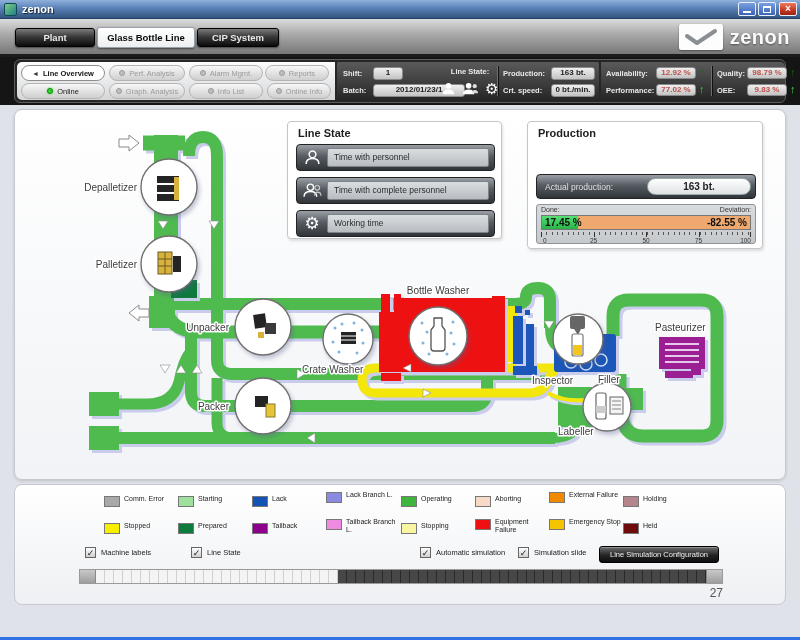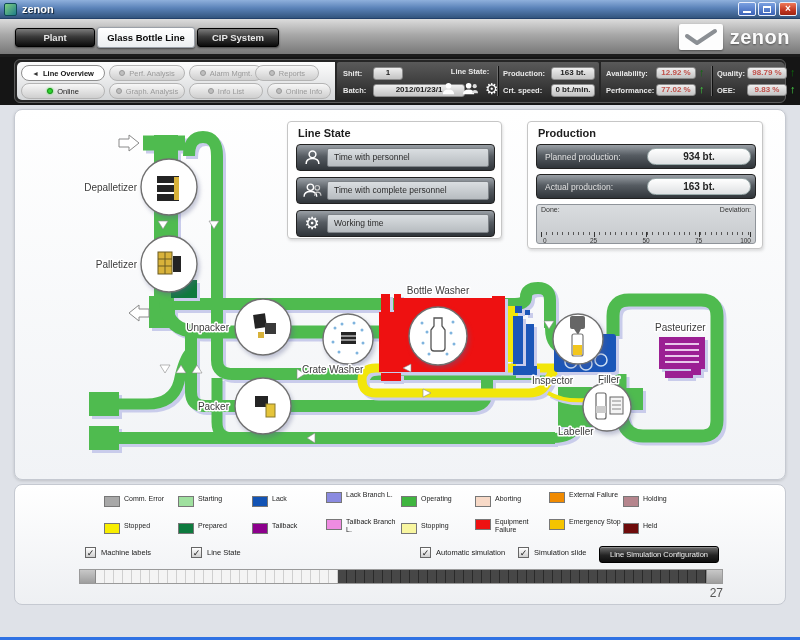--- a/index.html
+++ b/index.html
@@ -145,21 +145,21 @@
           <span>Line Overview</span>
         </div>
       <div class="pill abs" style="left:92px;top:3px;width:76px">
           <span class="dot"></span>
           <span>Perf. Analysis</span>
         </div>
       <div class="pill abs" style="left:172px;top:3px;width:74px">
           <span class="dot"></span>
           <span>Alarm Mgmt.</span>
         </div>
-      <div class="pill abs" style="left:238px;top:3px;width:64px">
+      <div class="pill abs" style="left:248px;top:3px;width:64px">
           <span class="dot"></span>
           <span>Reports</span>
         </div>
       <div class="pill abs" style="left:4px;top:21px;width:84px;color:#222">
           <span class="dot green"></span>
           <span>Online</span>
         </div>
       <div class="pill abs" style="left:92px;top:21px;width:76px">
           <span class="dot"></span>
           <span>Graph. Analysis</span>
@@ -408,32 +408,33 @@
       <div class="ls-field">Time with personnel</div>
     </div>
     <div class="ls-row abs" style="top:88px">
       <span class="ls-ic gear-glyph" style="font-size:17px">⚙</span>
       <div class="ls-field">Working time</div>
     </div>
   </div>
 
   <div id="prod-panel" class="abs">
     <div class="panel-title abs">Production</div>
-    <div class="prod-row abs" style="top:22px">
-      <span class="prod-lbl">Planned production:</span>
-      <span class="prod-val">934 bt.</span>
-    </div>
     <div class="prod-row abs" style="top:52px">
       <span class="prod-lbl">Actual production:</span>
       <span class="prod-val">163 bt.</span>
     </div>
     <div class="gauge abs">
       <div class="gauge-hdr">
         <span>Done:</span>
         <span>Deviation:</span>
+      </div>
+      <div class="gauge-bar">
+        <div class="gauge-done" style="width: 17.45%;"></div>
+        <span class="gauge-done-txt">17.45 %</span>
+        <span class="gauge-dev-txt">-82.55 %</span>
       </div>
       <div class="gauge-ruler">
         <div class="ticks"></div>
         <span class="mtk" style="left:0"></span>
           <span class="mtk" style="left:25%"></span>
           <span class="mtk" style="left:50%"></span>
           <span class="mtk" style="left:75%"></span>
           <span class="mtk" style="left:calc(100% - 1px)"></span>
         <span class="tk" style="left:1%;transform:none">0</span>
         <span class="tk" style="left:25%">25</span>

